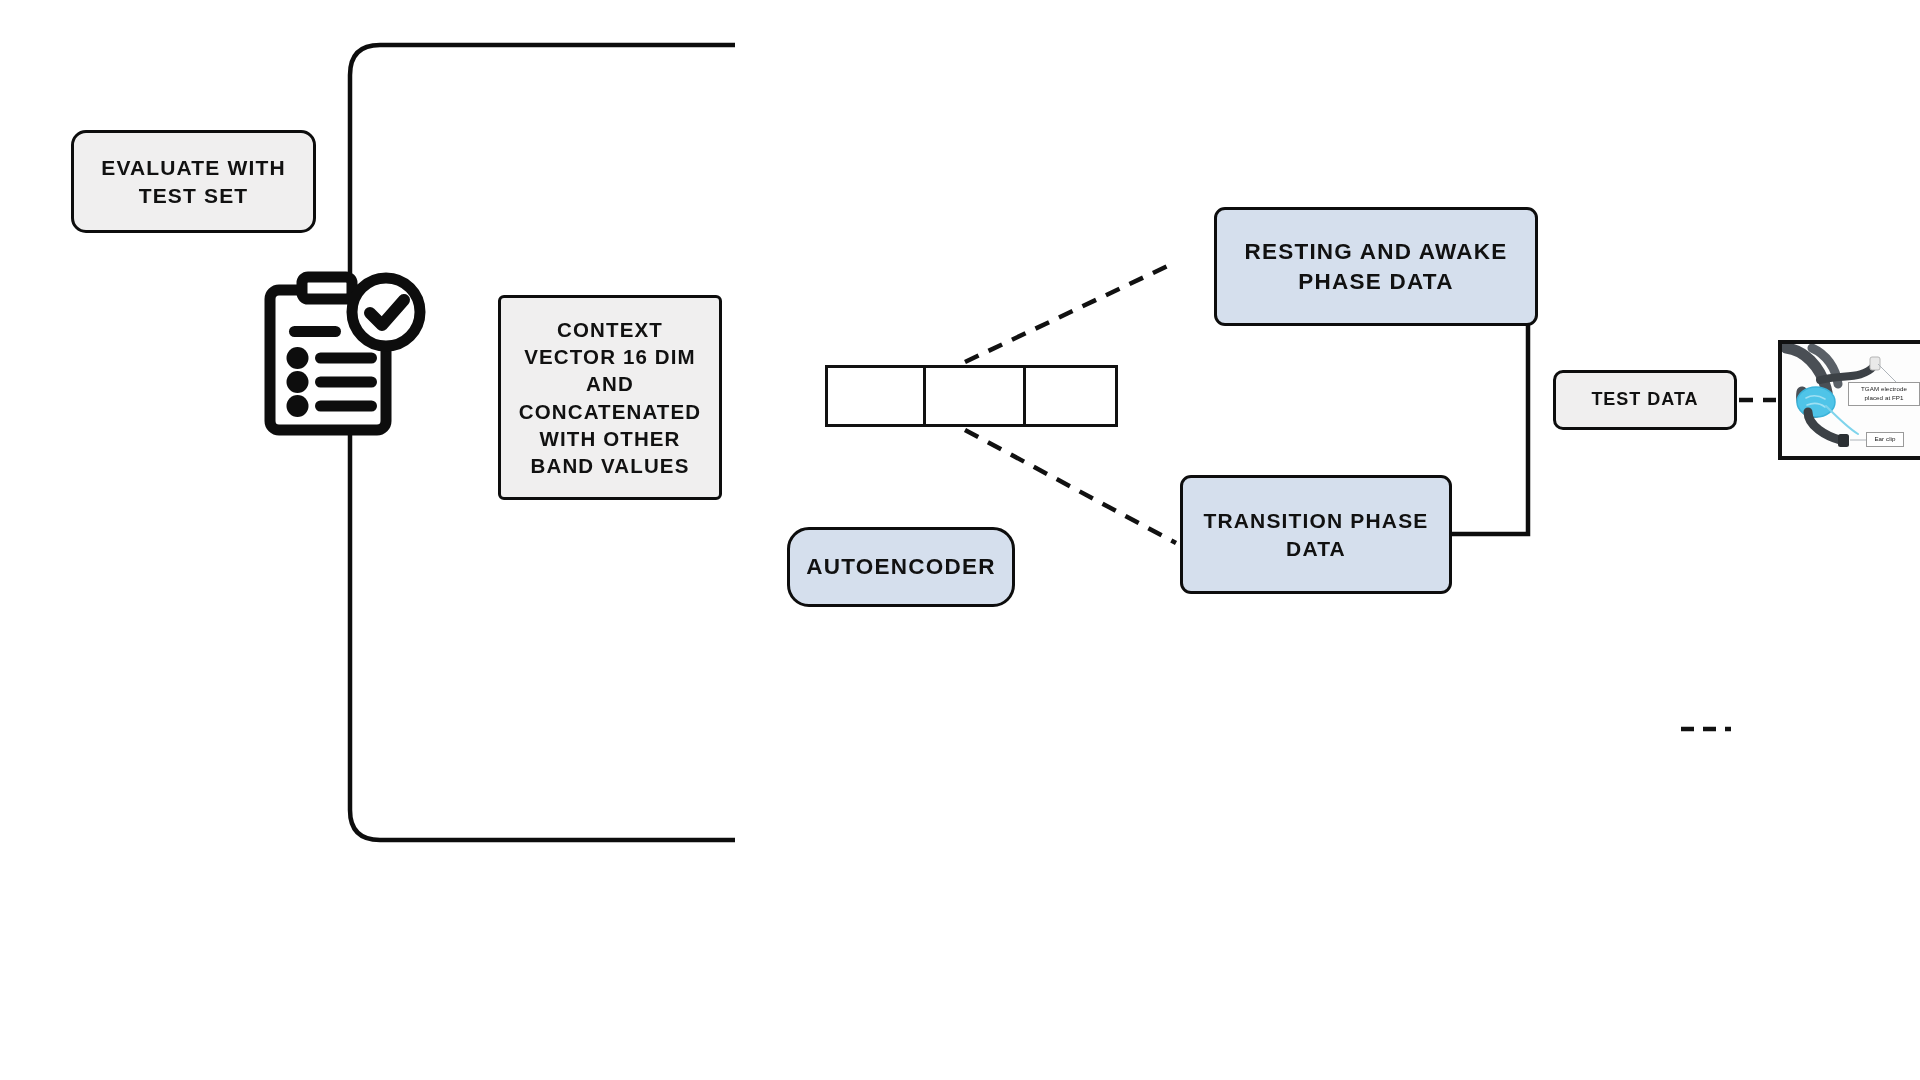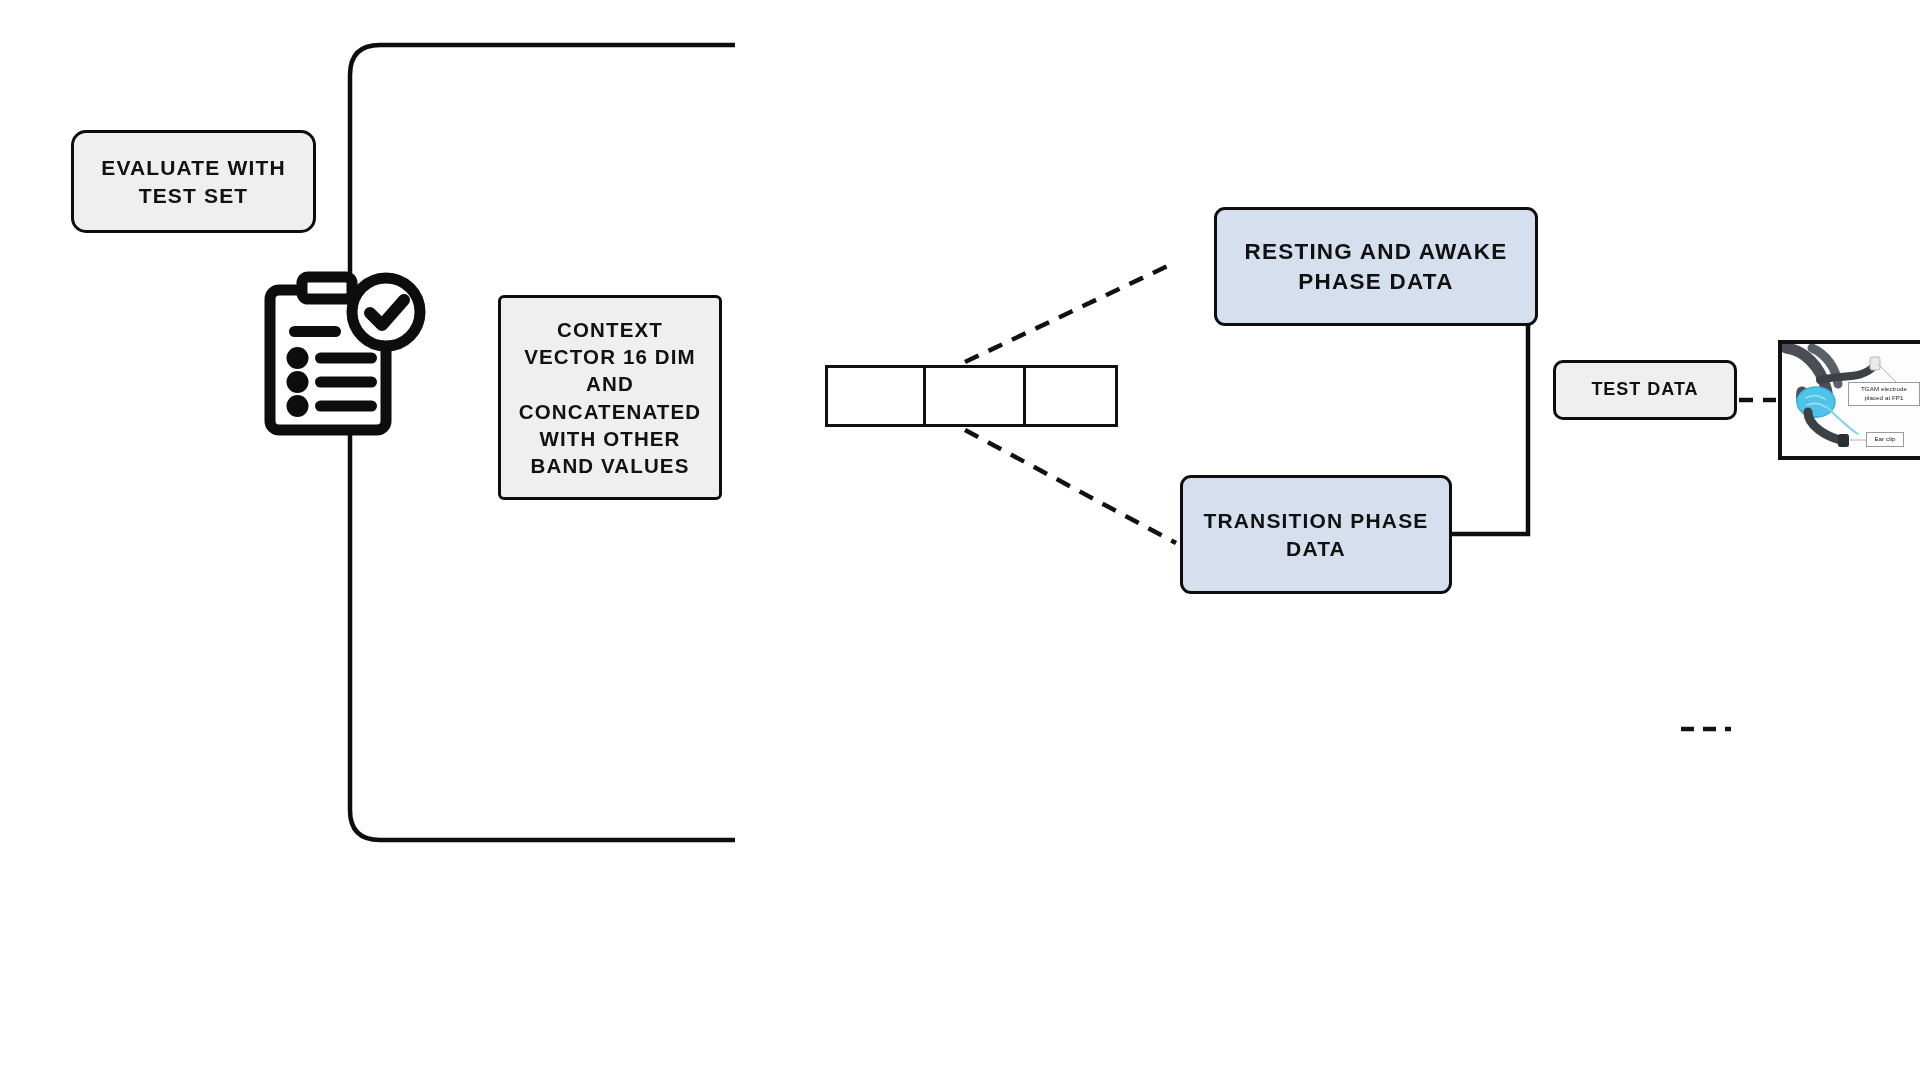--- a/index.html
+++ b/index.html
@@ -80,21 +80,21 @@
   }
 
   #node-autoencoder {
     left: 787px; top: 527px;
     width: 228px; height: 80px;
     border-radius: 22px;
     font-size: 22.5px;
   }
 
   #node-testdata {
-    left: 1553px; top: 360px;
+    left: 1553px; top: 370px;
     width: 184px; height: 60px;
     border-radius: 10px;
     font-size: 18px;
   }
 
   
   #vector-strip {
     position: absolute;
     left: 825px; top: 365px;
     width: 293px; height: 62px;
@@ -167,20 +167,23 @@
   </svg>
 
   <div class="node node-gray" id="node-evaluate">
     <span>Evaluate with test set</span>
   </div>
 
   <div class="node node-gray" id="node-context">
     <span>Context vector 16 dim and concatenated with other band values</span>
   </div>
 
+  <div class="node node-blue" id="node-autoencoder">
+    <span>Autoencoder</span>
+  </div>
 
   <div class="node node-blue" id="node-resting">
     <span>Resting and awake phase data</span>
   </div>
 
   <div class="node node-blue" id="node-transition">
     <span>Transition phase data</span>
   </div>
 
   <div class="node node-gray" id="node-testdata">

